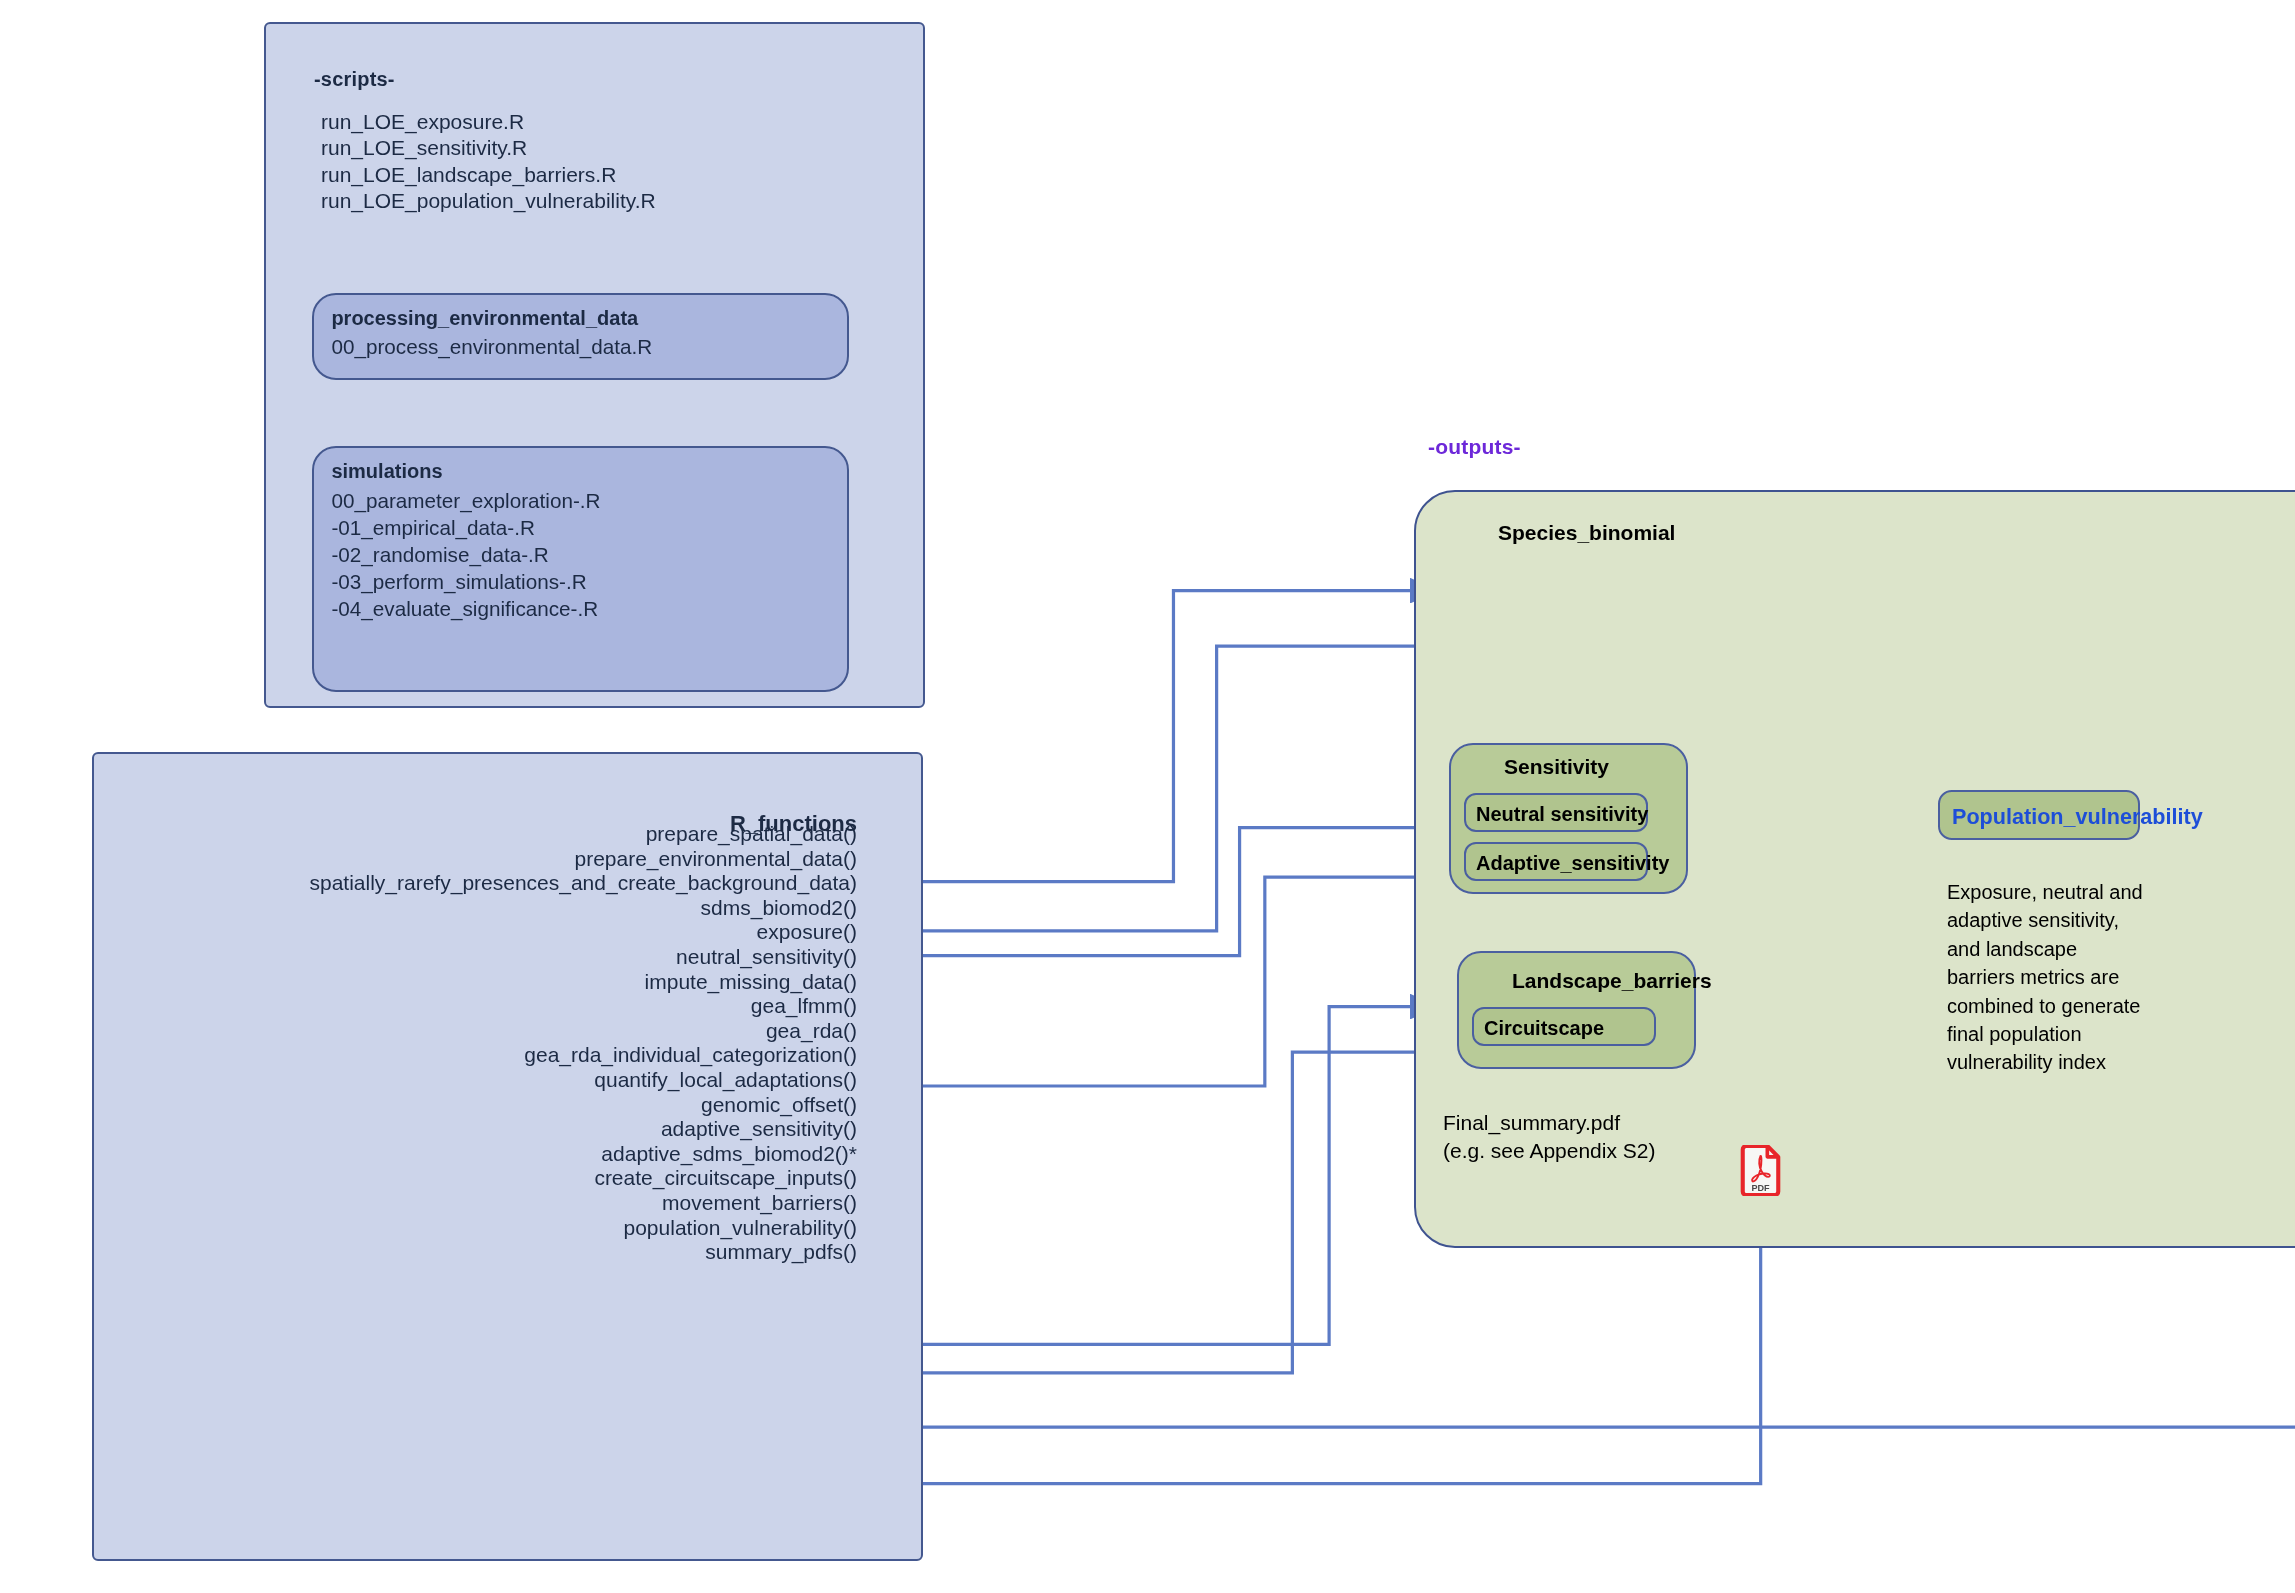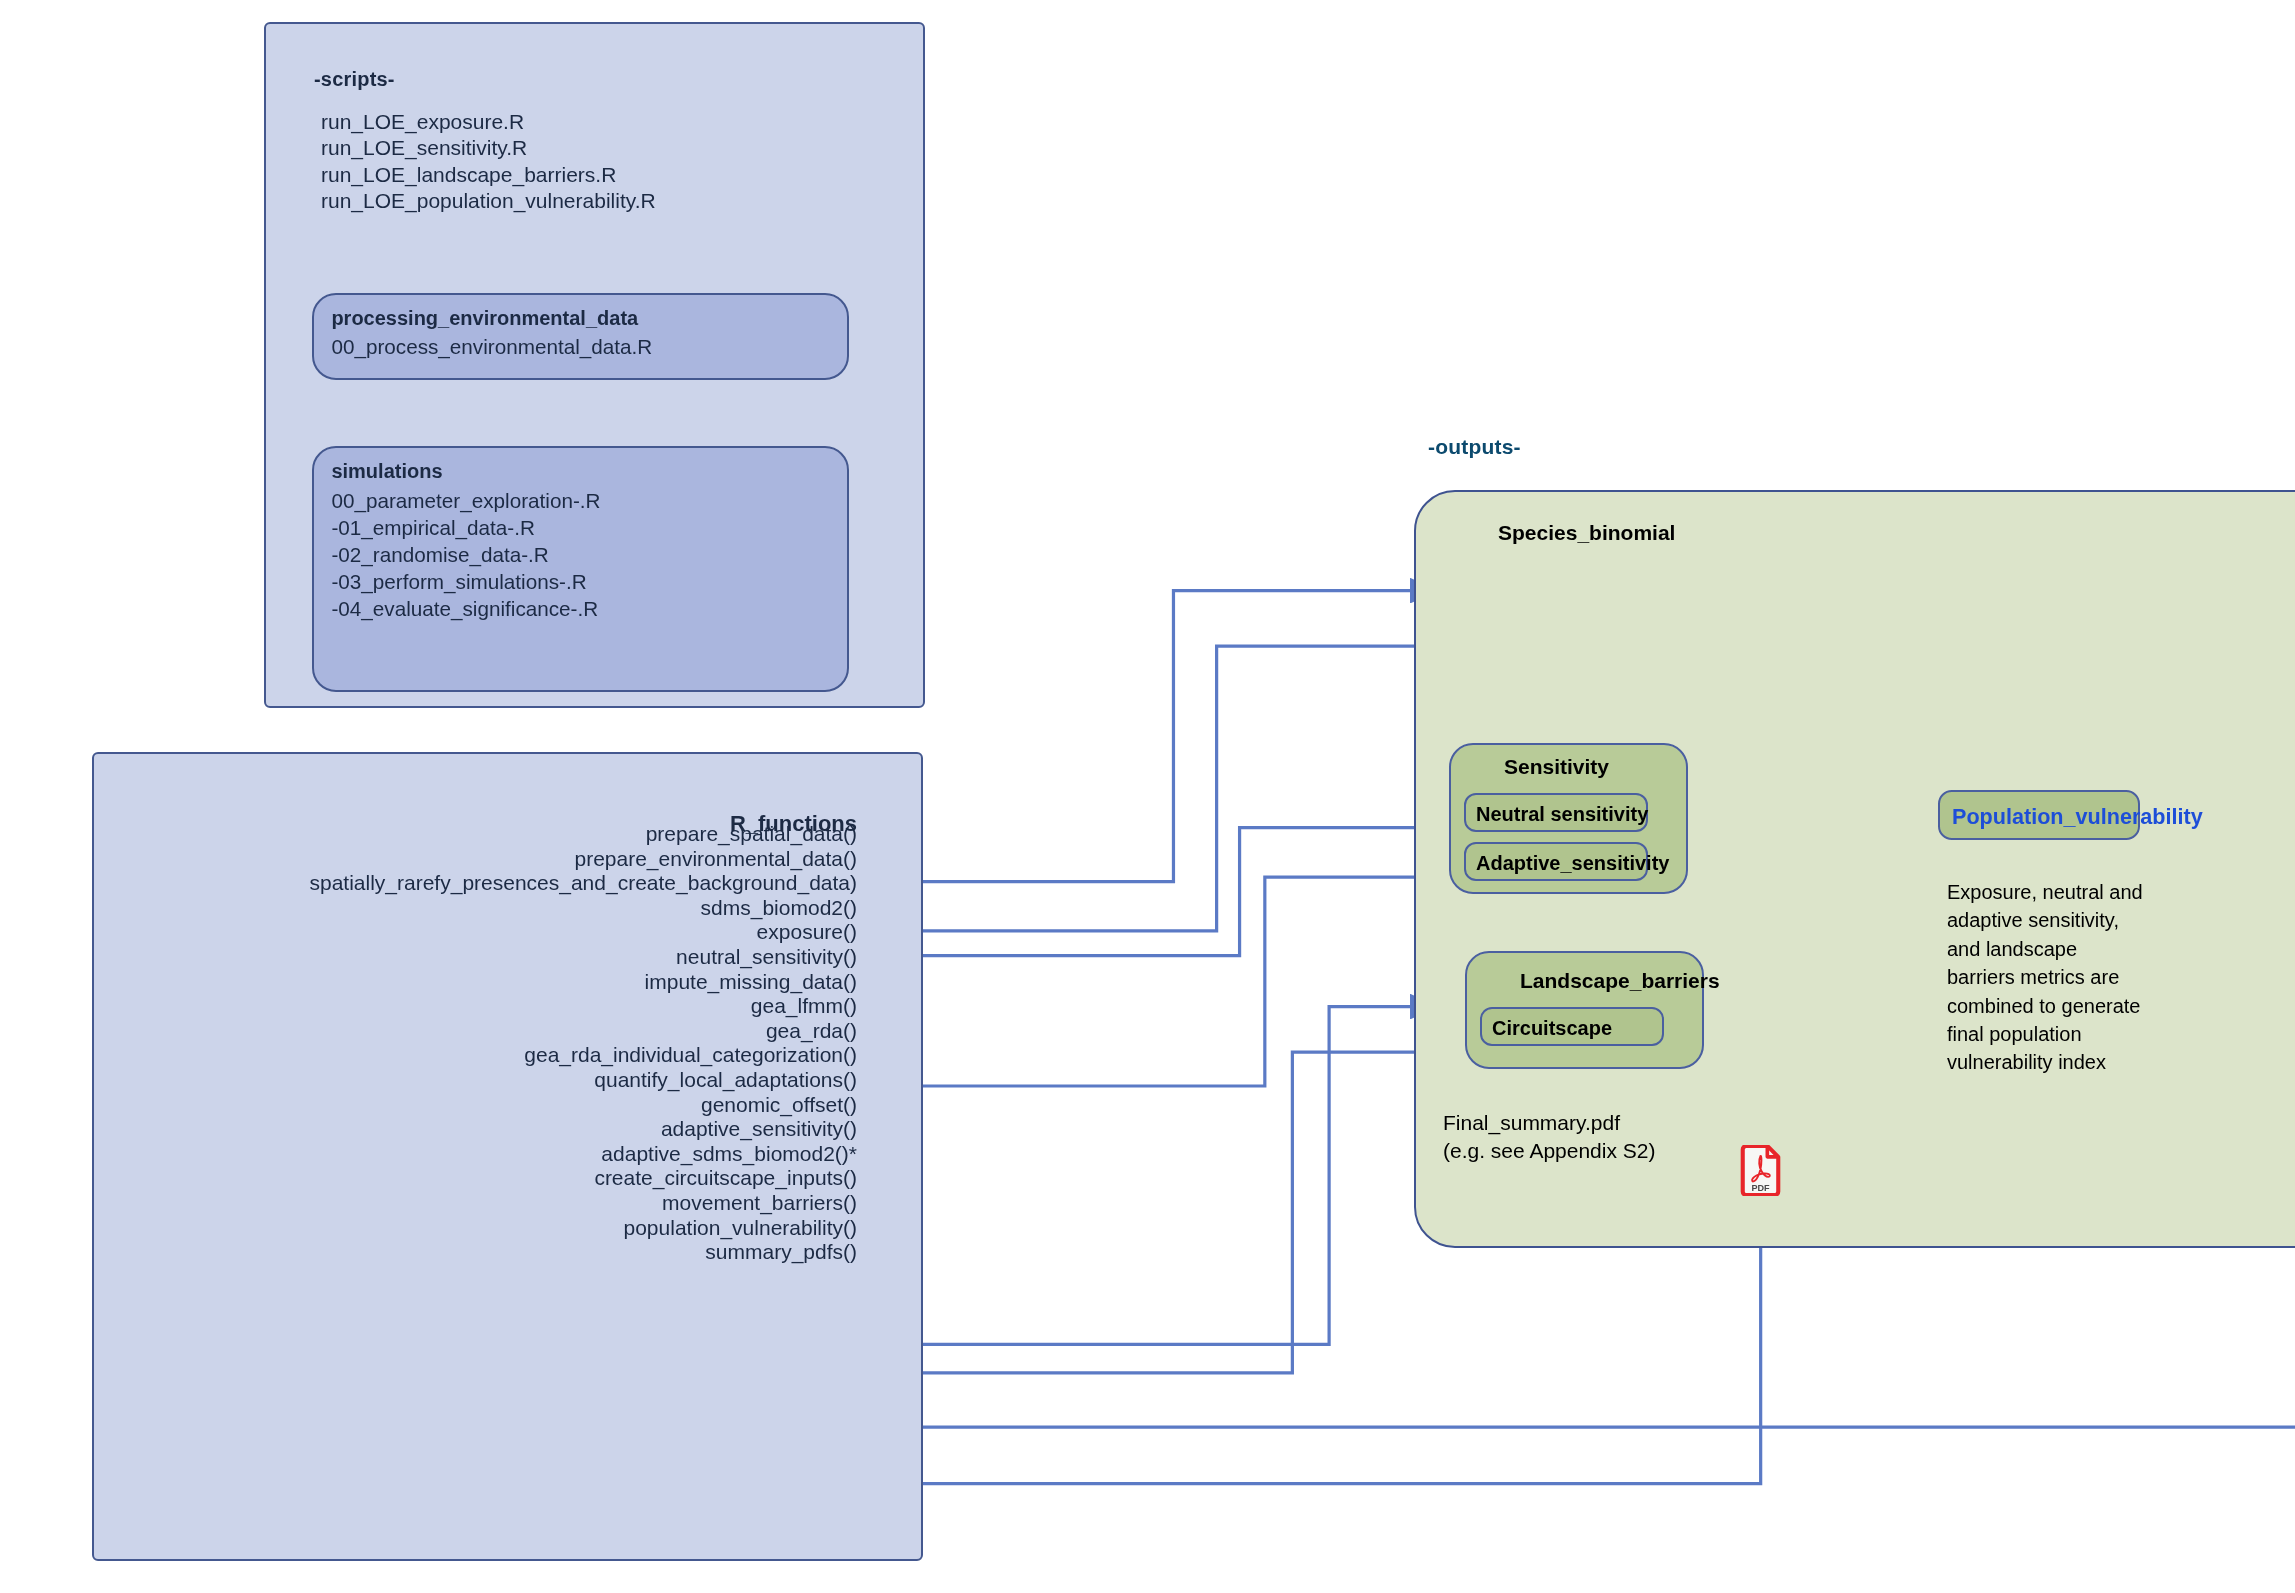--- a/index.html
+++ b/index.html
@@ -35,21 +35,21 @@
   .sub-title{font-size:20px;font-weight:bold;line-height:1.3;}
   .sub-line{font-size:20.7px;line-height:1.3;white-space:nowrap;}
 
   .rf-title{font-size:22px;font-weight:bold;text-align:right;line-height:1.0;}
   .rf-list{list-style:none;margin:0;padding:0;text-align:right;}
   .rf-list li{
     font-size:21px;line-height:24.6px;white-space:nowrap;color:#1c2a44;
   }
 
   .outputs-label{
-    position:absolute;font-size:21px;font-weight:bold;color:#0c4a6e;letter-spacing:0.2px;
+    position:absolute;font-size:21px;font-weight:bold;color:#6d28d9;letter-spacing:0.2px;
   }
   .g-title{font-size:21px;font-weight:bold;color:#000;margin-left:40px;}
   .leaf-txt{font-size:20px;font-weight:bold;color:#000;white-space:nowrap;}
   .pv-txt{font-size:21.6px;font-weight:bold;color:#1d4ed8;white-space:nowrap;}
   .desc{font-size:20px;line-height:1.42;color:#000;}
   .fs-txt{font-size:21px;line-height:1.32;color:#000;white-space:nowrap;}
 
   
   #wires{position:absolute;left:0;top:0;width:2509px;height:1594px;pointer-events:none;}
   #brace{position:absolute;left:1864px;top:487px;width:156px;height:643px;}
@@ -176,21 +176,21 @@
   <div class="panel green-mid" style="left:33px;top:251px;width:239px;height:151px;">
     <div class="g-title" style="position:absolute;left:13px;top:10px;">Sensitivity</div>
     <div class="panel green-leaf" style="left:13px;top:48px;width:184px;height:39px;">
       <div class="leaf-txt" style="position:absolute;left:10px;top:8.3px;">Neutral sensitivity</div>
     </div>
     <div class="panel green-leaf" style="left:13px;top:97px;width:184px;height:39px;">
       <div class="leaf-txt" style="position:absolute;left:10px;top:8.3px;">Adaptive_sensitivity</div>
     </div>
   </div>
 
-  <div class="panel green-mid" style="left:49px;top:459px;width:239px;height:118px;">
+  <div class="panel green-mid" style="left:41px;top:459px;width:239px;height:118px;">
     <div class="g-title" style="position:absolute;left:13px;top:15.6px;">Landscape_barriers</div>
     <div class="panel green-leaf" style="left:13px;top:54px;width:184px;height:39px;">
       <div class="leaf-txt" style="position:absolute;left:10px;top:8.3px;text-align:center;">Circuitscape</div>
     </div>
   </div>
 
   <div class="panel green-leaf" style="left:522px;top:298px;width:202px;height:50px;border-radius:13.8px;">
     <div class="pv-txt" style="position:absolute;left:12px;top:12px;">Population_vulnerability</div>
   </div>
 

